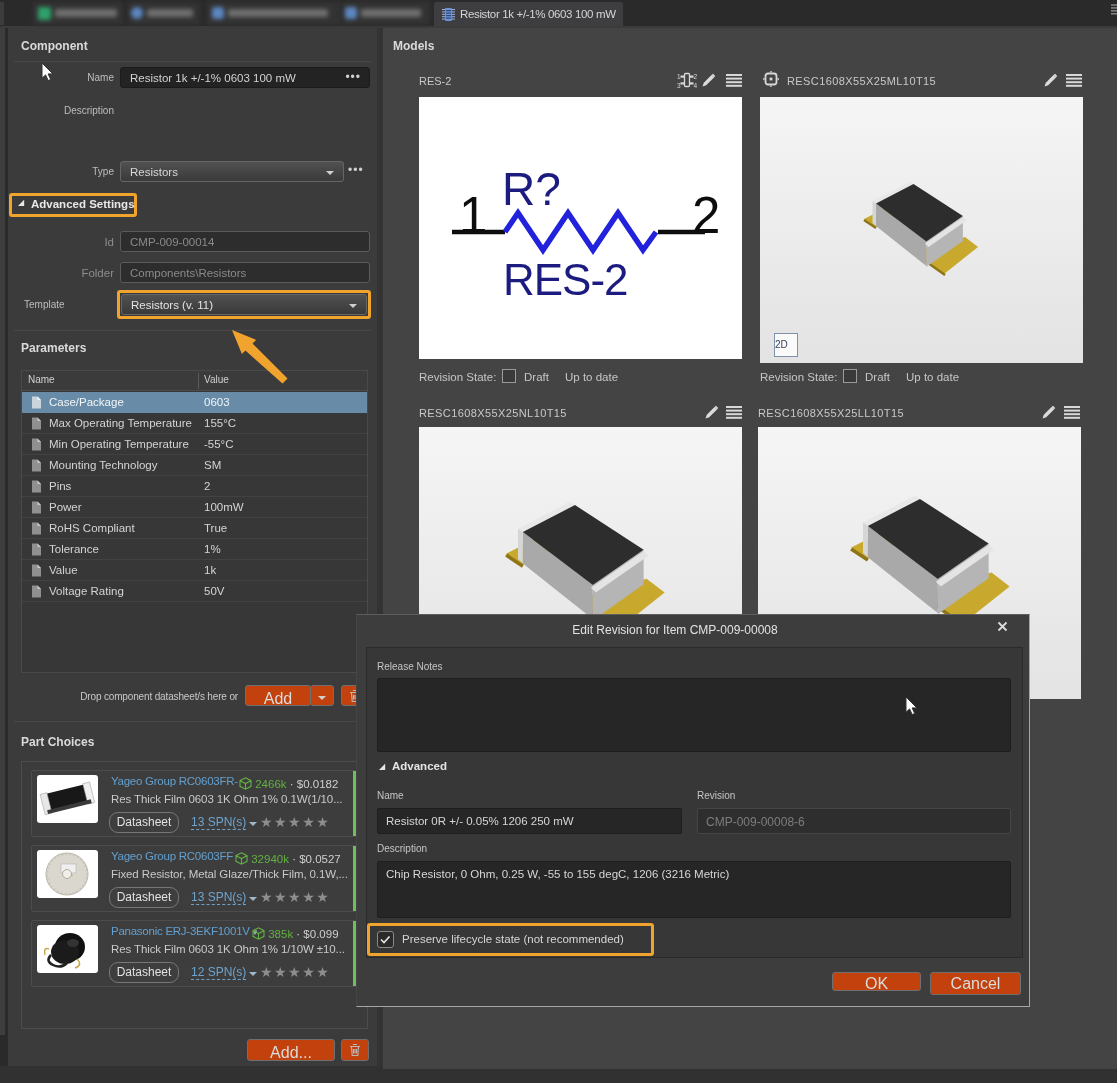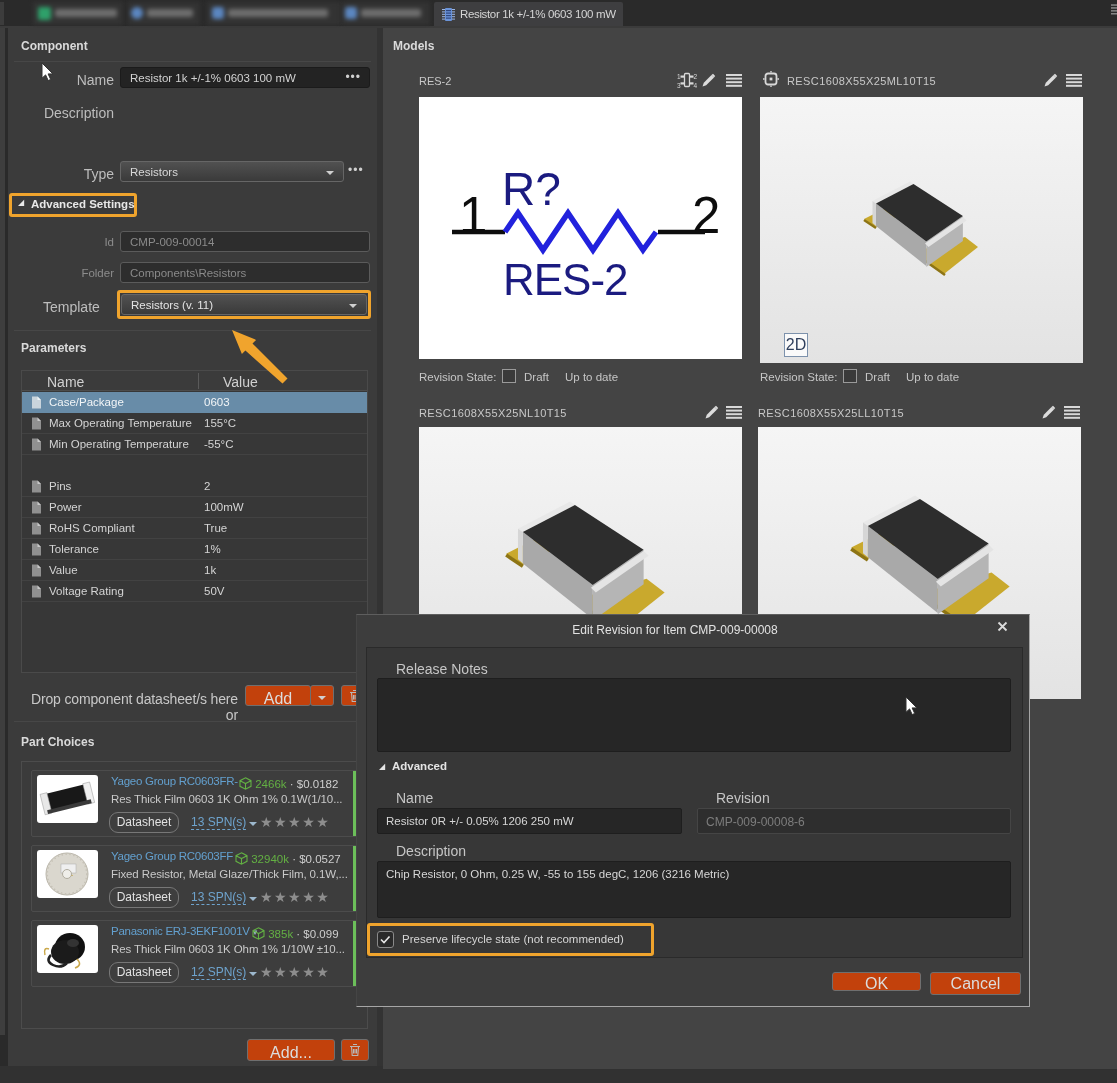--- a/index.html
+++ b/index.html
@@ -1,21 +1,21 @@
 <!DOCTYPE html>
 <html><head>
 <meta charset="utf-8">
 <style>
   * { margin:0; padding:0; box-sizing:border-box; }
   html,body { width:1117px; height:1083px; overflow:hidden; }
   body { font-family:"Liberation Sans", sans-serif; background:#3b3b3b; position:relative; }
   #app { position:absolute; left:0; top:0; width:1117px; height:1083px; }
   .abs { position:absolute; }
   .sect { font-weight:bold; font-size:12px; color:#dadada; }
-  .lbl { font-size:14px; color:#bdbdbd;padding-left:19px; }
+  .lbl { font-size:10px; color:#bdbdbd; }
   .dimlbl { font-size:11.5px; color:#8c8c8c; }
   .inp { background:#232323; border:1px solid #1b1b1b; border-radius:3px; color:#d2d2d2; font-size:11.5px; }
   .diminp { background:#2d2d2d; border:1px solid #5b5b5b; border-radius:3px; color:#8a8a8a; font-size:11.5px; }
   .drop { background:linear-gradient(#515151,#3a3a3a); border:1px solid #666; border-radius:3px; color:#d8d8d8; font-size:11.5px; }
   .btn { background:#c2410c; border:1px solid #6f6f6f; border-radius:3px; color:#dcdcdc; font-size:16px; text-align:center; }
   .link { color:#63a0cf; }
   .caret { display:inline-block; width:0; height:0; border-left:4px solid transparent; border-right:4px solid transparent; border-top:4px solid #d0d0d0; }
   .hl { border:3px solid #f0a42d; border-radius:3px; }
   .prow { position:absolute; left:0; width:345px; height:21px; border-bottom:1px solid #424242; font-size:11.5px; color:#d4d4d4; }
   .prow.sel { background:#688ca8; color:#f2f5f7; border-bottom-color:#688ca8; }
@@ -157,20 +157,28 @@
           <span class="pv">155°C</span>
         </div>
       <div class="prow" style="top:63px;">
           <svg class="picon" width="11" height="13" viewBox="0 0 11 13">
             <path d="M1 .5 h5.5 l3.5 3.5 v8.5 h-9 z" fill="#909090"></path>
             <path d="M6.5 .5 l3.5 3.5 h-3.5 z" fill="#c8c8c8"></path>
           </svg>
           <span class="pn">Min Operating Temperature</span>
           <span class="pv">-55°C</span>
         </div>
+      <div class="prow" style="top:84px;">
+          <svg class="picon" width="11" height="13" viewBox="0 0 11 13">
+            <path d="M1 .5 h5.5 l3.5 3.5 v8.5 h-9 z" fill="#909090"></path>
+            <path d="M6.5 .5 l3.5 3.5 h-3.5 z" fill="#c8c8c8"></path>
+          </svg>
+          <span class="pn">Mounting Technology</span>
+          <span class="pv">SM</span>
+        </div>
       <div class="prow" style="top:105px;">
           <svg class="picon" width="11" height="13" viewBox="0 0 11 13">
             <path d="M1 .5 h5.5 l3.5 3.5 v8.5 h-9 z" fill="#909090"></path>
             <path d="M6.5 .5 l3.5 3.5 h-3.5 z" fill="#c8c8c8"></path>
           </svg>
           <span class="pn">Pins</span>
           <span class="pv">2</span>
         </div>
       <div class="prow" style="top:126px;">
           <svg class="picon" width="11" height="13" viewBox="0 0 11 13">
@@ -373,21 +381,21 @@
           <polygon points="154,155 205,140 218,150 184,177" fill="#c9a92d"></polygon>
           <path d="M154,156 L185,178" stroke="#8d7414" stroke-width="2.5" fill="none"></path>
           <polygon points="116,106.4 166.3,144.6 166.3,169 116,129" fill="#a9a9a9"></polygon>
           <polygon points="166.3,144.6 202.9,119.1 202.9,144 166.3,170" fill="#b5b5b5"></polygon>
           <polygon points="112.5,104 150,84.5 153.5,87 116,106.4" fill="#e8e8e8"></polygon>
           <polygon points="112.5,104 116,106.4 116,129 112.5,126" fill="#d6d6d6"></polygon>
           <polygon points="116,106.4 153.5,87 202.9,119.1 166.3,144.6" fill="#2d2d2d"></polygon>
           <polygon points="165,146.5 203,120 206.5,123.5 168.5,150" fill="#e4e4e4"></polygon>
         </g>
       </svg>
-      <div class="abs" style="left:24px;top:236px;width:24px;height:24px;background:#fafafa;border:1px solid #7d92ac;font-size:16px;color:#2f3f5c;text-align:center;line-height:22px;">2D</div>
+      <div class="abs" style="left:14px;top:236px;width:24px;height:24px;background:#fafafa;border:1px solid #7d92ac;font-size:10px;color:#2f3f5c;line-height:22px;">2D</div>
     </div>
 
     <div class="abs" style="left:377px;top:343px;font-size:11.5px;color:#c6c6c6;">Revision State:</div>
     <div class="abs" style="left:460px;top:341px;width:14px;height:14px;background:#3a3a3a;border:1px solid #9a9a9a;"></div>
     <div class="abs" style="left:482px;top:343px;font-size:11.5px;color:#c6c6c6;">Draft</div>
     <div class="abs" style="left:523px;top:343px;font-size:11.5px;color:#c6c6c6;">Up to date</div>
 
     <div class="abs" style="left:36px;top:379px;font-size:11px;color:#c8c8c8;letter-spacing:0.4px;">RESC1608X55X25NL10T15</div>
     <svg class="abs pencil" style="left:321px;top:377px;" width="15" height="15" viewBox="0 0 15 15">
         <path d="M1.5 13.5 L2.8 9.8 L10.5 2 L13 4.5 L5.2 12.2 Z" fill="#dcdcdc"></path>

